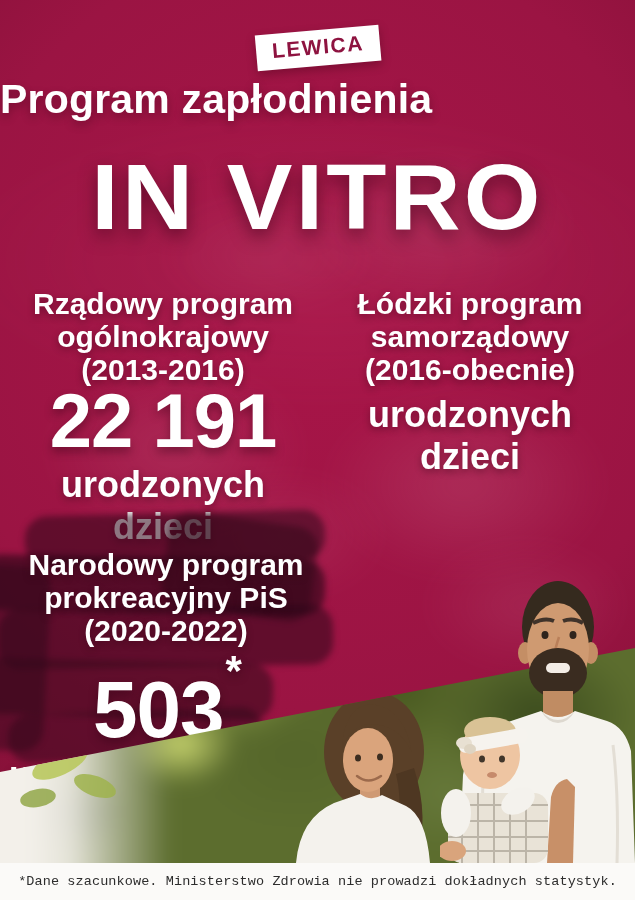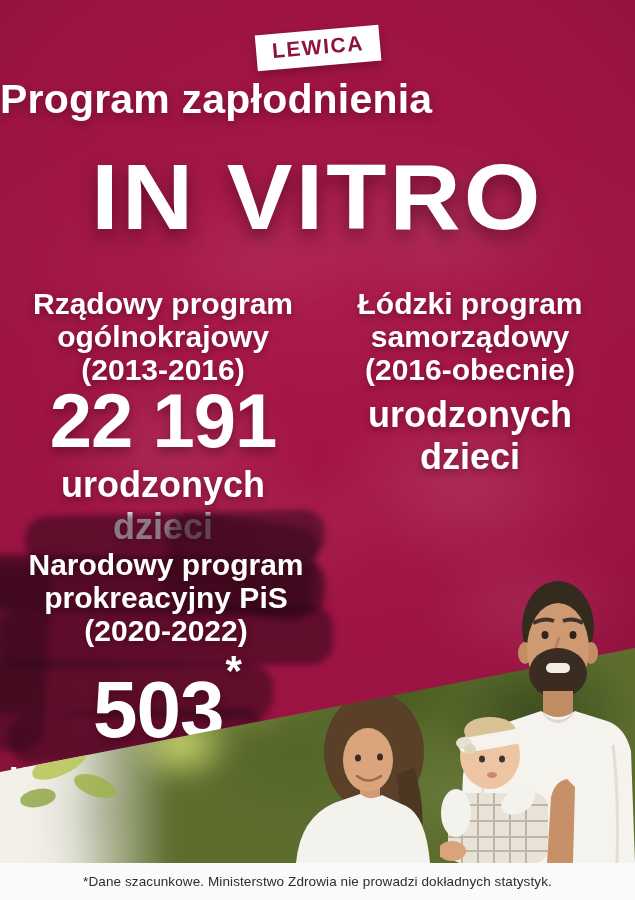--- a/index.html
+++ b/index.html
@@ -78,21 +78,21 @@
       radial-gradient(120px 90px at 420px 60px, #47571f 0%, rgba(71,87,31,0) 70%),
       radial-gradient(140px 100px at 560px 90px, #3c4c1e 0%, rgba(60,76,30,0) 72%),
       radial-gradient(100px 80px at 470px 170px, #66783a 0%, rgba(102,120,58,0) 70%),
       radial-gradient(90px 70px at 150px 60px, #a8bb5c 0%, rgba(168,187,92,0) 70%);}
   .photo svg{position:absolute;left:0;top:0;}
   .man{position:absolute;left:455px;top:565px;width:180px;height:298px;z-index:6;}
   .baby{position:absolute;left:440px;top:705px;width:115px;height:158px;z-index:7;}
 
   .footer{position:absolute;left:0;top:863px;width:635px;height:37px;
     background:#fbfaf8;z-index:9;display:flex;align-items:center;justify-content:center;}
-  .footnote{font-size:13.5px;color:#2d2d2d;letter-spacing:.1px;}
+  .footnote{font-size:13.5px;color:#2d2d2d;letter-spacing:.1px;font-family:Liberation Mono, monospace;}
 </style>
 </head>
 <body>
 
 <div class="poster">
 
   <div class="ghost g1"></div>
   <div class="ghost g2"></div>
   <div class="ghost g3"></div>
   <div class="ghost g4"></div>

